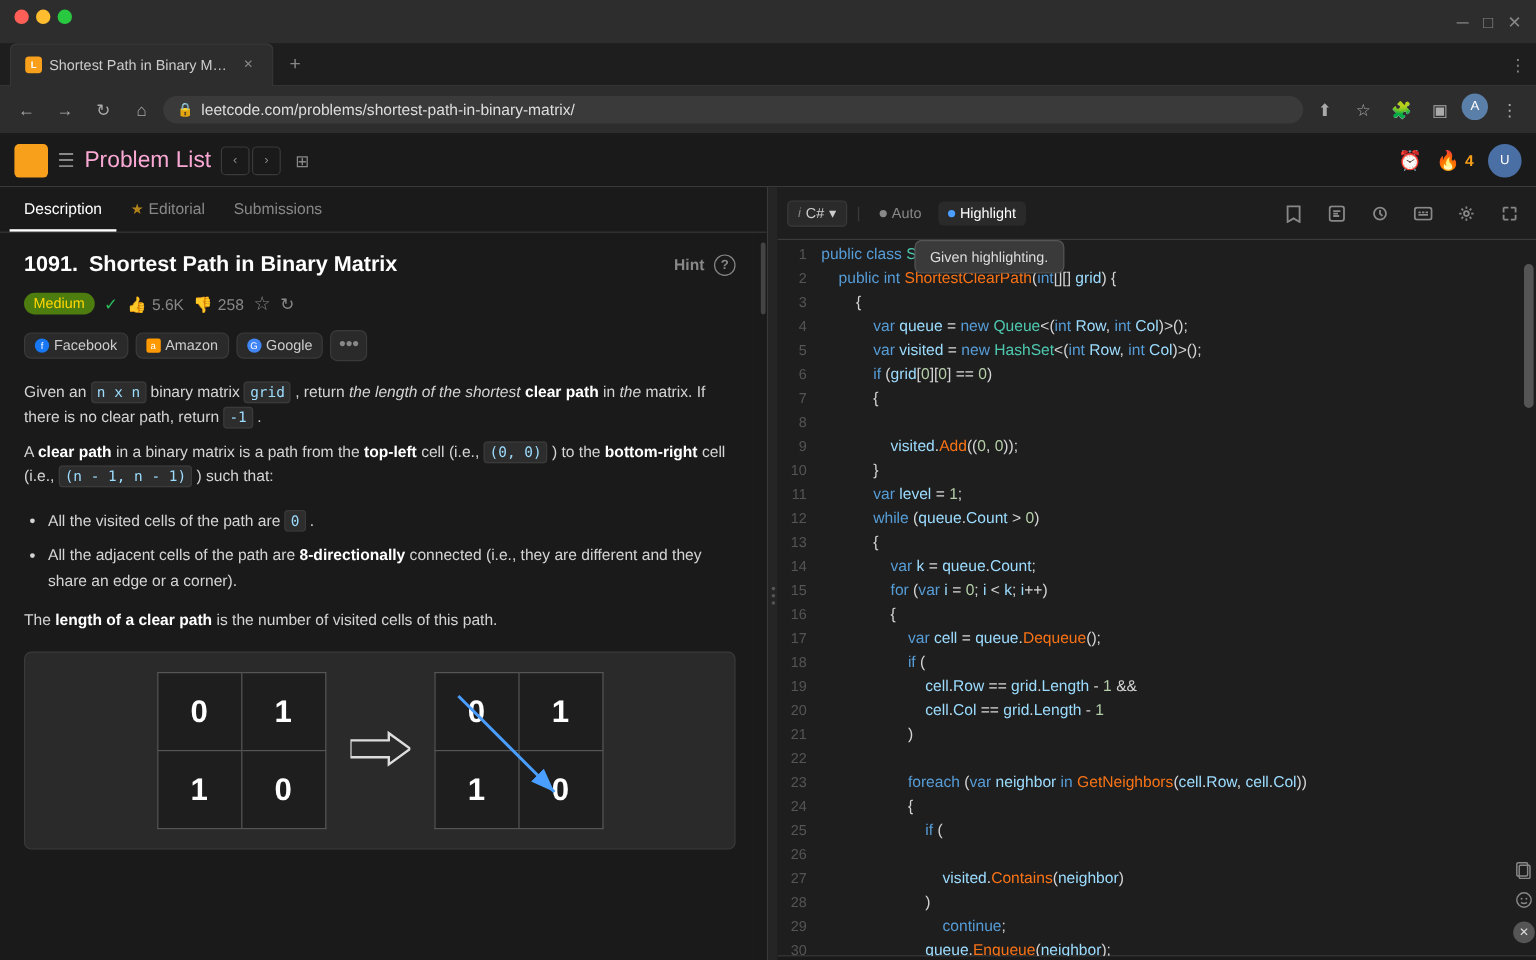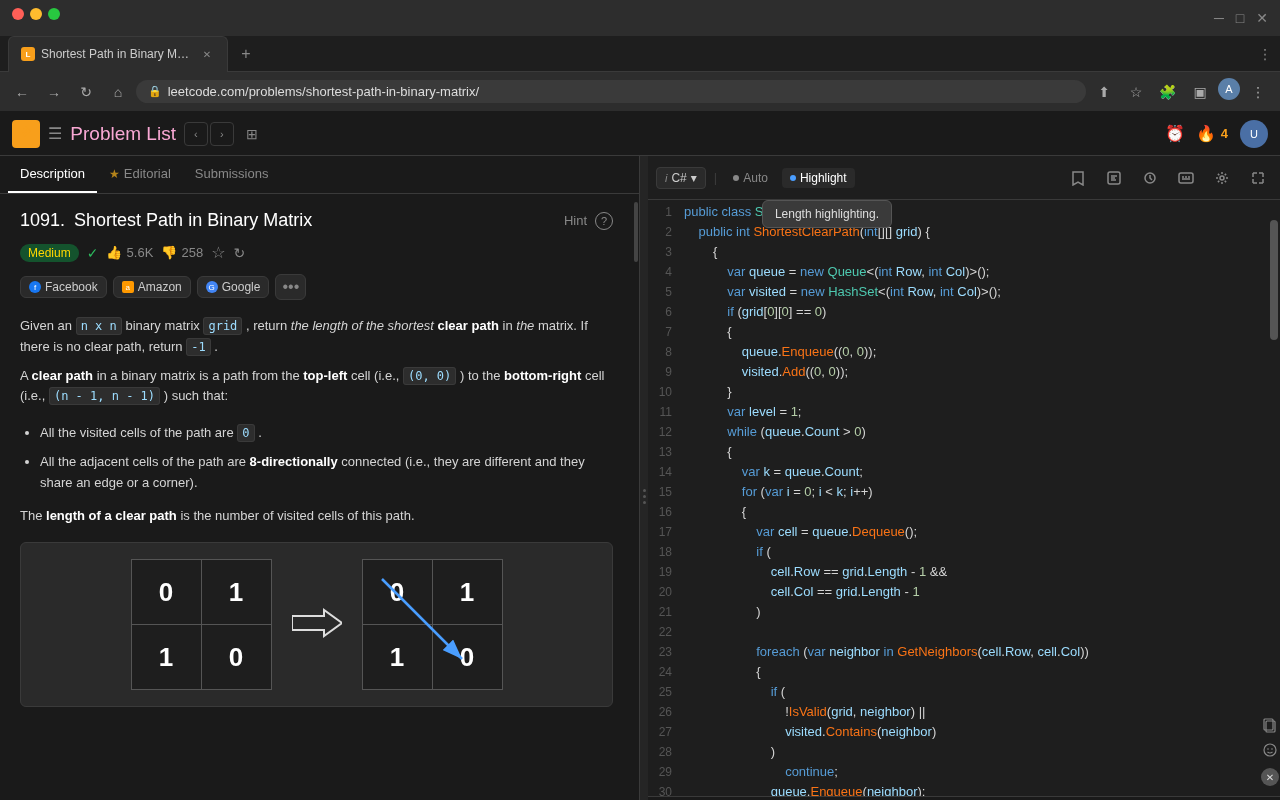--- a/index.html
+++ b/index.html
@@ -48,23 +48,23 @@
     .left-tabs { display: flex; border-bottom: 1px solid #3a3a3a; background: #1a1a1a; padding: 0 8px; }
     .left-tab { padding: 10px 12px; font-size: 13px; color: #888; cursor: pointer; border-bottom: 2px solid transparent; }
     .left-tab.active { color: #fff; border-bottom-color: #fff; }
     .left-tab-editorial { display: flex; align-items: center; gap: 4px; }
 
     .left-content { flex: 1; overflow-y: auto; padding: 16px 20px; background: #1a1a1a; }
     .left-content::-webkit-scrollbar { width: 6px; }
     .left-content::-webkit-scrollbar-track { background: #1a1a1a; }
     .left-content::-webkit-scrollbar-thumb { background: #3a3a3a; border-radius: 3px; }
 
-    .problem-title { font-size: 18px; font-weight: 400; color: #fff; margin-bottom: 12px; display: flex; align-items: center; justify-content: space-between; }
+    .problem-title { font-size: 18px; font-weight: 700; color: #fff; margin-bottom: 12px; display: flex; align-items: center; justify-content: space-between; }
     .problem-meta { display: flex; align-items: center; gap: 8px; margin-bottom: 12px; flex-wrap: wrap; }
-    .difficulty-badge { background: #14532d; color: #ffd700; padding: 2px 8px; border-radius: 12px; font-size: 12px; font-weight: 500; }
+    .difficulty-badge { background: #4d7c0f; color: #ffd700; padding: 2px 8px; border-radius: 12px; font-size: 12px; font-weight: 500; }
     .like-btn { display: flex; align-items: center; gap: 4px; color: #888; cursor: pointer; font-size: 13px; }
     .dislike-btn { display: flex; align-items: center; gap: 4px; color: #888; cursor: pointer; font-size: 13px; }
     .star-btn { color: #888; cursor: pointer; font-size: 16px; }
     .refresh-btn { color: #888; cursor: pointer; font-size: 14px; }
 
     .company-tags { display: flex; align-items: center; gap: 6px; margin-bottom: 16px; flex-wrap: wrap; }
     .company-tag { display: flex; align-items: center; gap: 4px; background: #2a2a2a; border: 1px solid #3a3a3a; border-radius: 6px; padding: 3px 8px; font-size: 12px; color: #ccc; cursor: pointer; }
     .company-icon { width: 12px; height: 12px; border-radius: 50%; display: flex; align-items: center; justify-content: center; font-size: 8px; }
     .fb-icon { background: #1877f2; color: white; }
     .amz-icon { background: #ff9900; color: white; }
@@ -395,21 +395,21 @@
       <span style="color:#3a3a3a;margin:0 2px;">|</span>
       <div class="mode-btn">
         <div class="mode-dot dot-auto"></div>
         <span>Auto</span>
       </div>
       <div class="mode-btn active" style="position:relative;text-align:center;">
         <div class="mode-dot dot-highlight"></div>
         <span>Highlight</span>
 
         <div class="tooltip-popup" style="position:absolute;top:32px;left:-20px;z-index:200;">
-          <span>Length highlighting.</span>
+          <span>Given highlighting.</span>
         </div>
       </div>
       <div class="toolbar-right">
         <div class="toolbar-icon-btn">
           <svg width="14" height="16" viewBox="0 0 14 16" fill="none" stroke="#888" stroke-width="1.5">
             <path d="M2 2h10v13l-5-3-5 3V2z"></path>
           </svg>
         </div>
         <div class="toolbar-icon-btn">
           <svg width="14" height="14" viewBox="0 0 14 14" fill="none" stroke="#888" stroke-width="1.5">
@@ -476,21 +476,20 @@
           <span class="line-content">            <span class="kw">if</span> <span class="plain">(</span><span class="var">grid</span><span class="plain">[</span><span class="num">0</span><span class="plain">][</span><span class="num">0</span><span class="plain">] == </span><span class="num">0</span><span class="plain">)</span></span>
         </div>
 
         <div class="code-line">
           <span class="line-num">7</span>
           <span class="line-content">            <span class="plain">{</span></span>
         </div>
 
         <div class="code-line">
           <span class="line-num">8</span>
-          <span class="line-content">                <span class="var">queue</span><span class="plain">.</span><span class="fn">Enqueue</span><span class="plain">((</span><span class="num">0</span><span class="plain">, </span><span class="num">0</span><span class="plain">));</span></span>
         </div>
 
         <div class="code-line">
           <span class="line-num">9</span>
           <span class="line-content">                <span class="var">visited</span><span class="plain">.</span><span class="fn">Add</span><span class="plain">((</span><span class="num">0</span><span class="plain">, </span><span class="num">0</span><span class="plain">));</span></span>
         </div>
 
         <div class="code-line">
           <span class="line-num">10</span>
           <span class="line-content">            <span class="plain">}</span></span>
@@ -565,21 +564,20 @@
           <span class="line-content">                    <span class="plain">{</span></span>
         </div>
 
         <div class="code-line">
           <span class="line-num">25</span>
           <span class="line-content">                        <span class="kw">if</span> <span class="plain">(</span></span>
         </div>
 
         <div class="code-line">
           <span class="line-num">26</span>
-          <span class="line-content">                            <span class="plain">!</span><span class="fn">IsValid</span><span class="plain">(</span><span class="var">grid</span><span class="plain">, </span><span class="var">neighbor</span><span class="plain">) ||</span></span>
         </div>
 
         <div class="code-line">
           <span class="line-num">27</span>
           <span class="line-content">                            <span class="var">visited</span><span class="plain">.</span><span class="fn">Contains</span><span class="plain">(</span><span class="var">neighbor</span><span class="plain">)</span></span>
         </div>
 
         <div class="code-line">
           <span class="line-num">28</span>
           <span class="line-content">                        <span class="plain">)</span></span>

